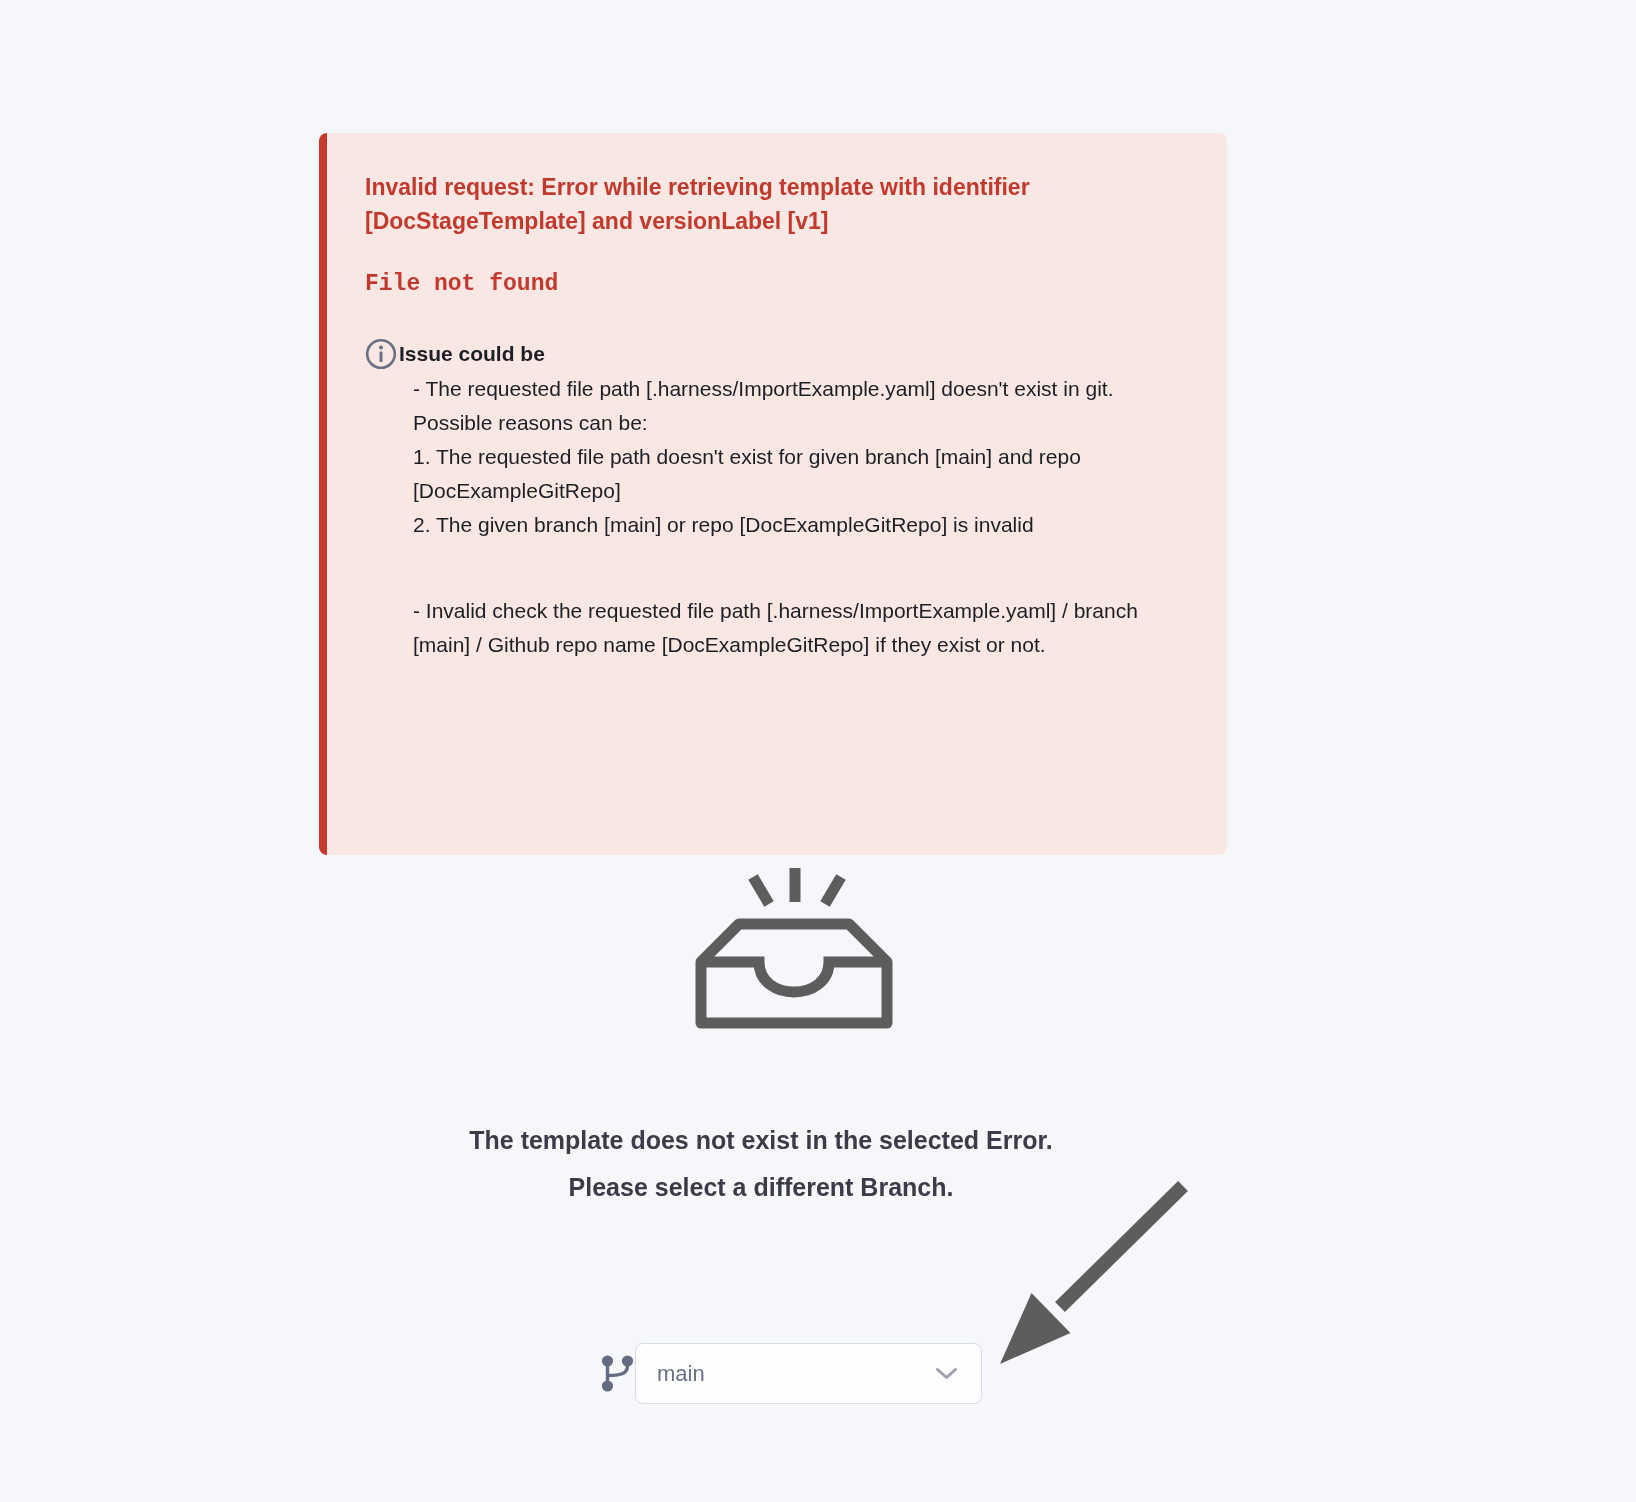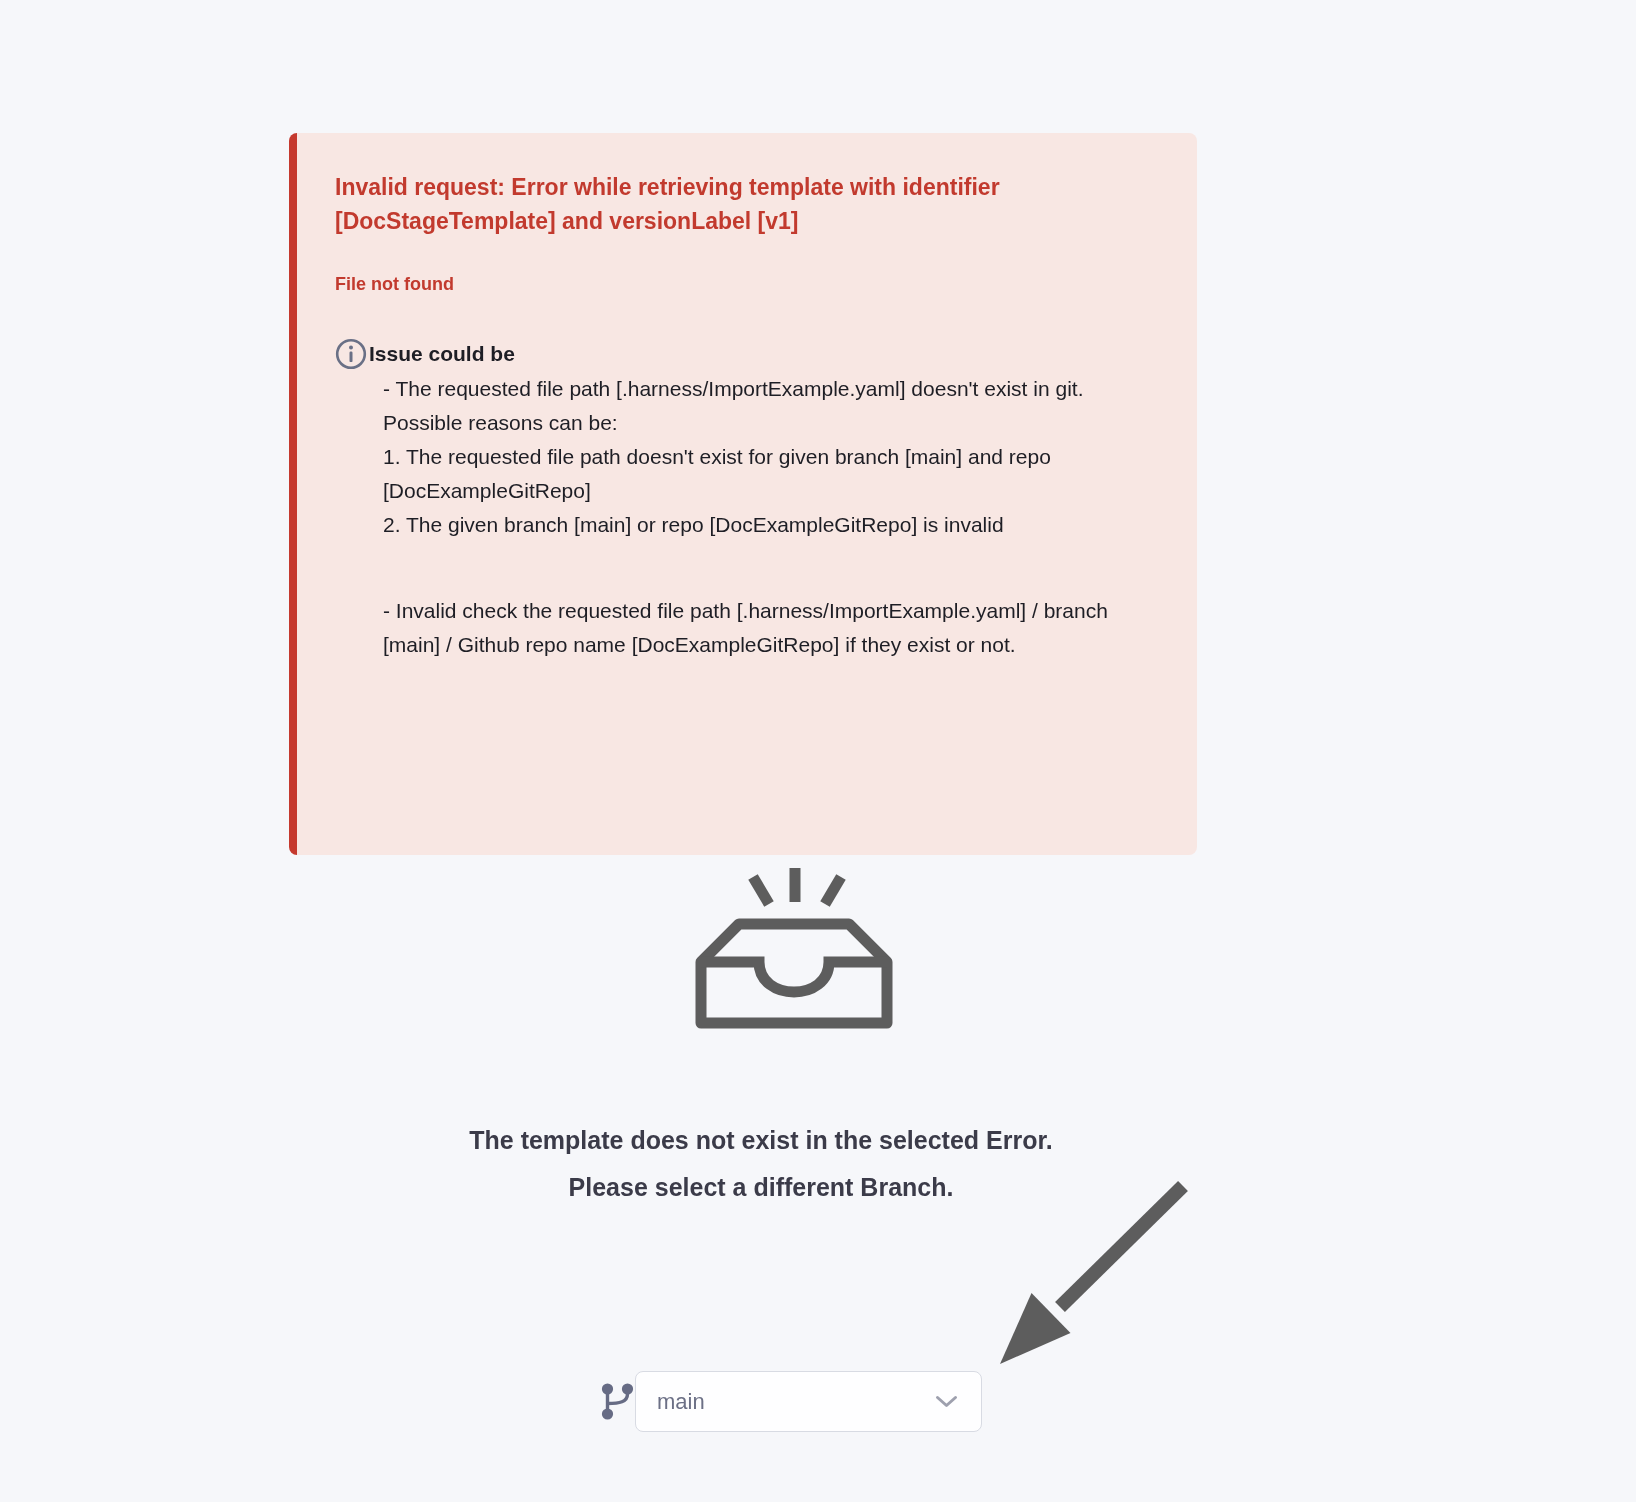--- a/index.html
+++ b/index.html
@@ -7,40 +7,41 @@
   body {
     position:relative;
     background:#F6F7FA;
     font-family:"Liberation Sans", sans-serif;
     overflow:hidden;
   }
 
   
   .banner {
     position:absolute;
-    left:289px; top:133px;
+    left:319px; top:133px;
     width:908px; height:722px;
     background:#F8E7E3;
     border-left:8px solid #C5392E;
     border-radius:8px;
     padding:37px 44px 0 38px;
   }
   .banner-title {
     color:#C23A2E;
     font-size:23px;
     font-weight:700;
     line-height:34px;
     max-width:800px;
   }
   .banner-subtitle {
     color:#C23A2E;
-    font-size:18px;
+    font-size:23px;
     font-weight:700;
     line-height:28px;
     margin-top:32px;
+    font-family:Liberation Mono, monospace;
   }
   .section { margin-top:38px; }
   .section-head {
     display:flex;
     align-items:center;
     gap:2px;
   }
   .section-head .ico {
     width:32px; height:36px;
     display:flex; align-items:center; justify-content:center;
@@ -77,21 +78,21 @@
   .empty-msg-2 {
     margin-top:18px;
     color:#3B3B49;
     font-size:25px;
     font-weight:700;
   }
 
   
   .branch-row {
     position:absolute;
-    left:307px; top:1371px;
+    left:307px; top:1343px;
     width:908px;
     display:flex;
     align-items:center;
     justify-content:center;
     padding-left:60px;
   }
   .branch-select {
     width:347px; height:61px;
     background:#FEFEFF;
     border:1px solid #D8DBE3;

